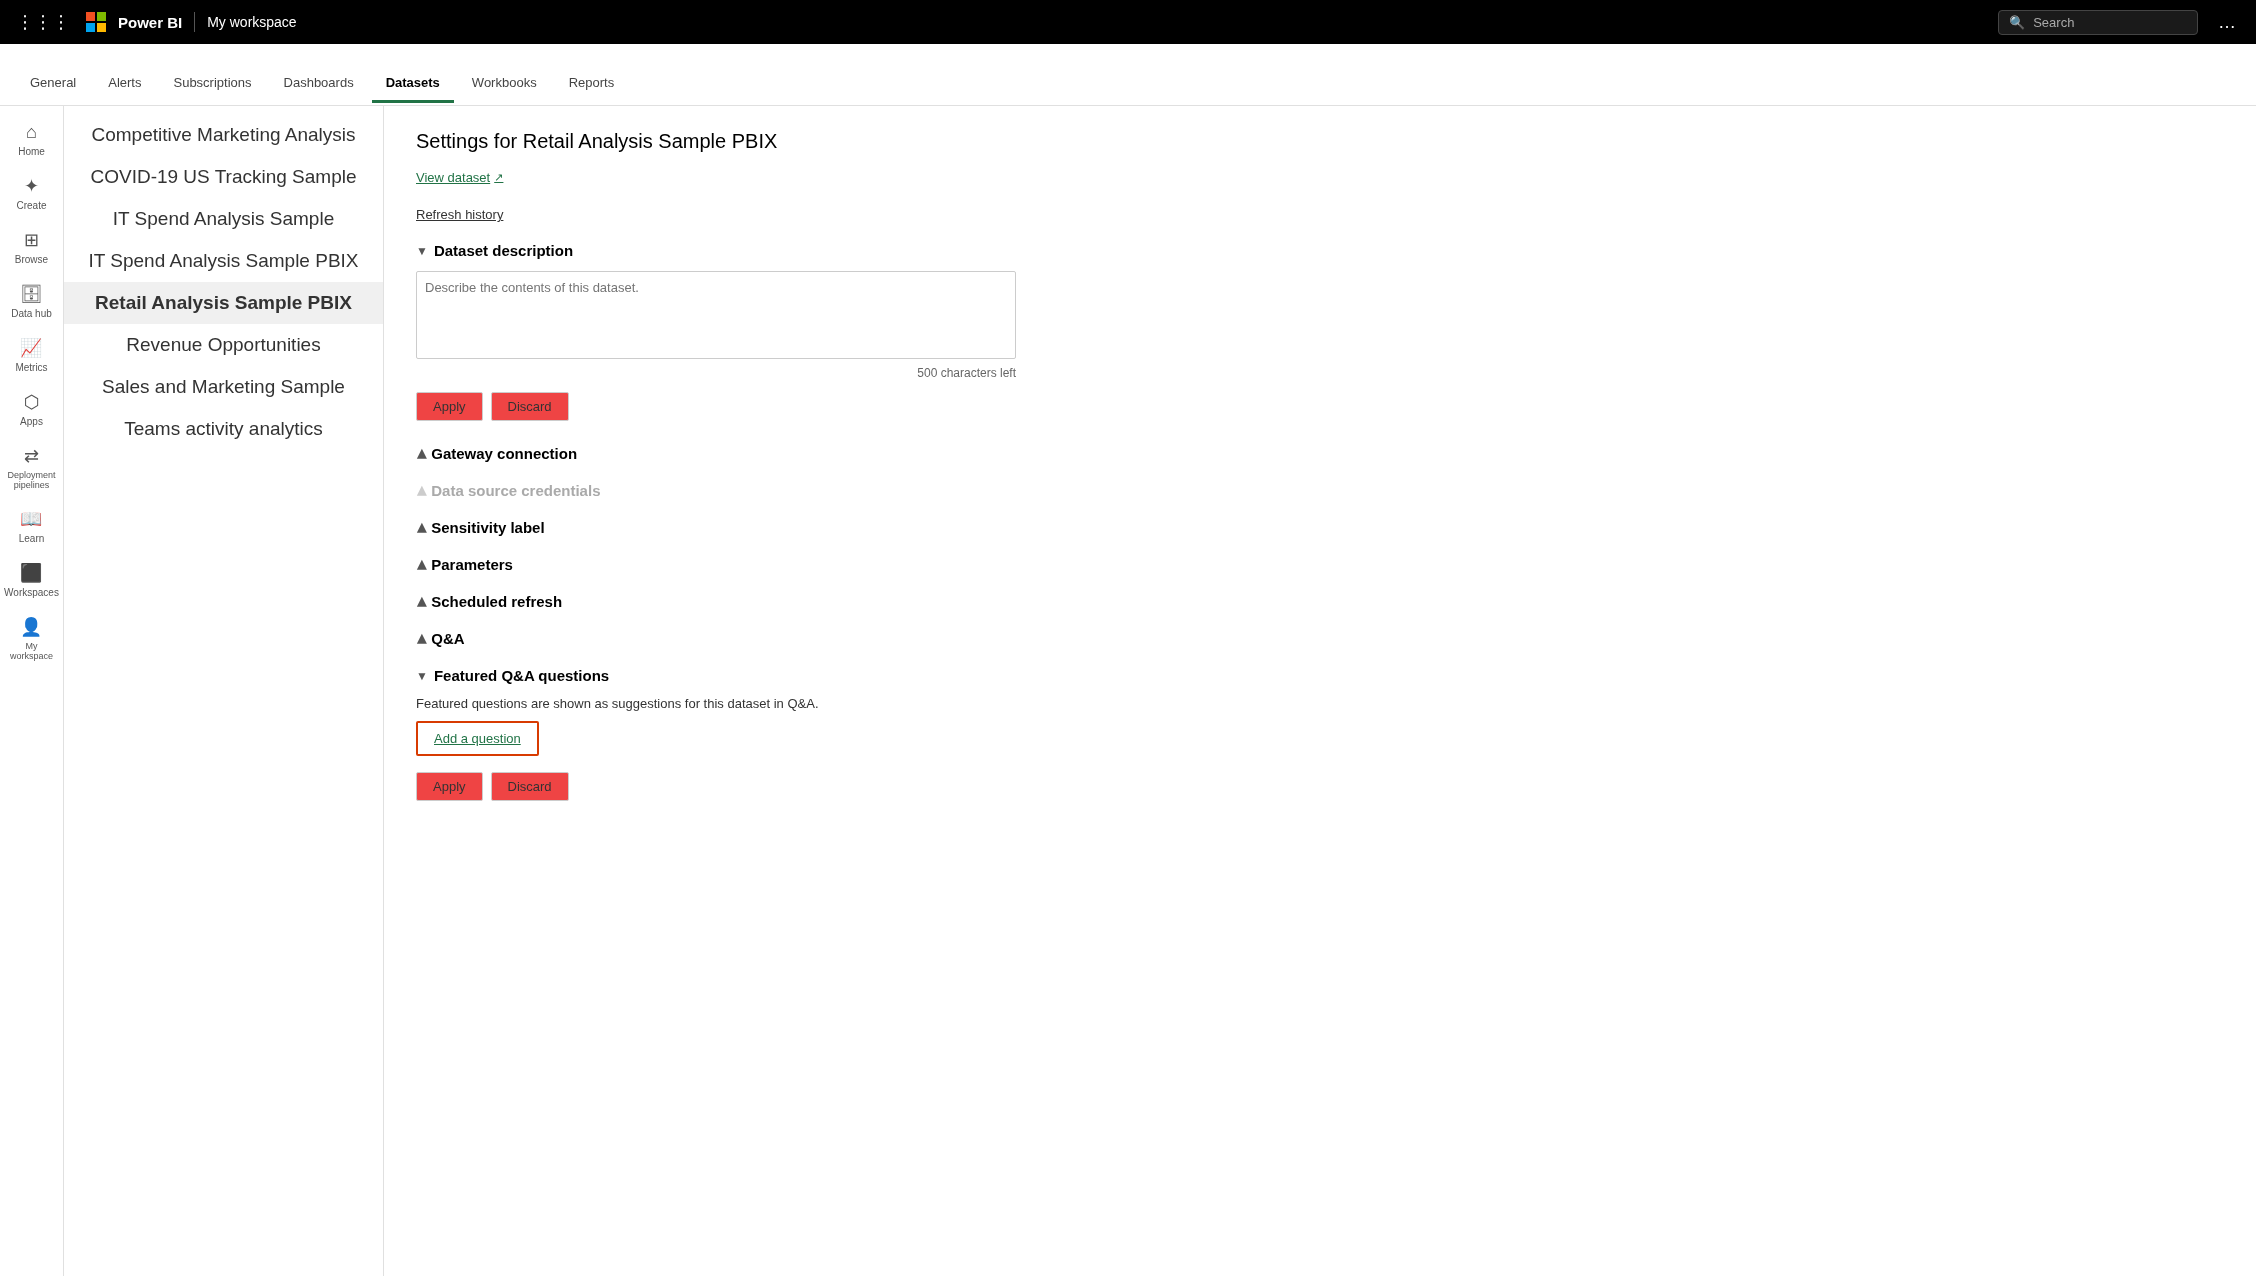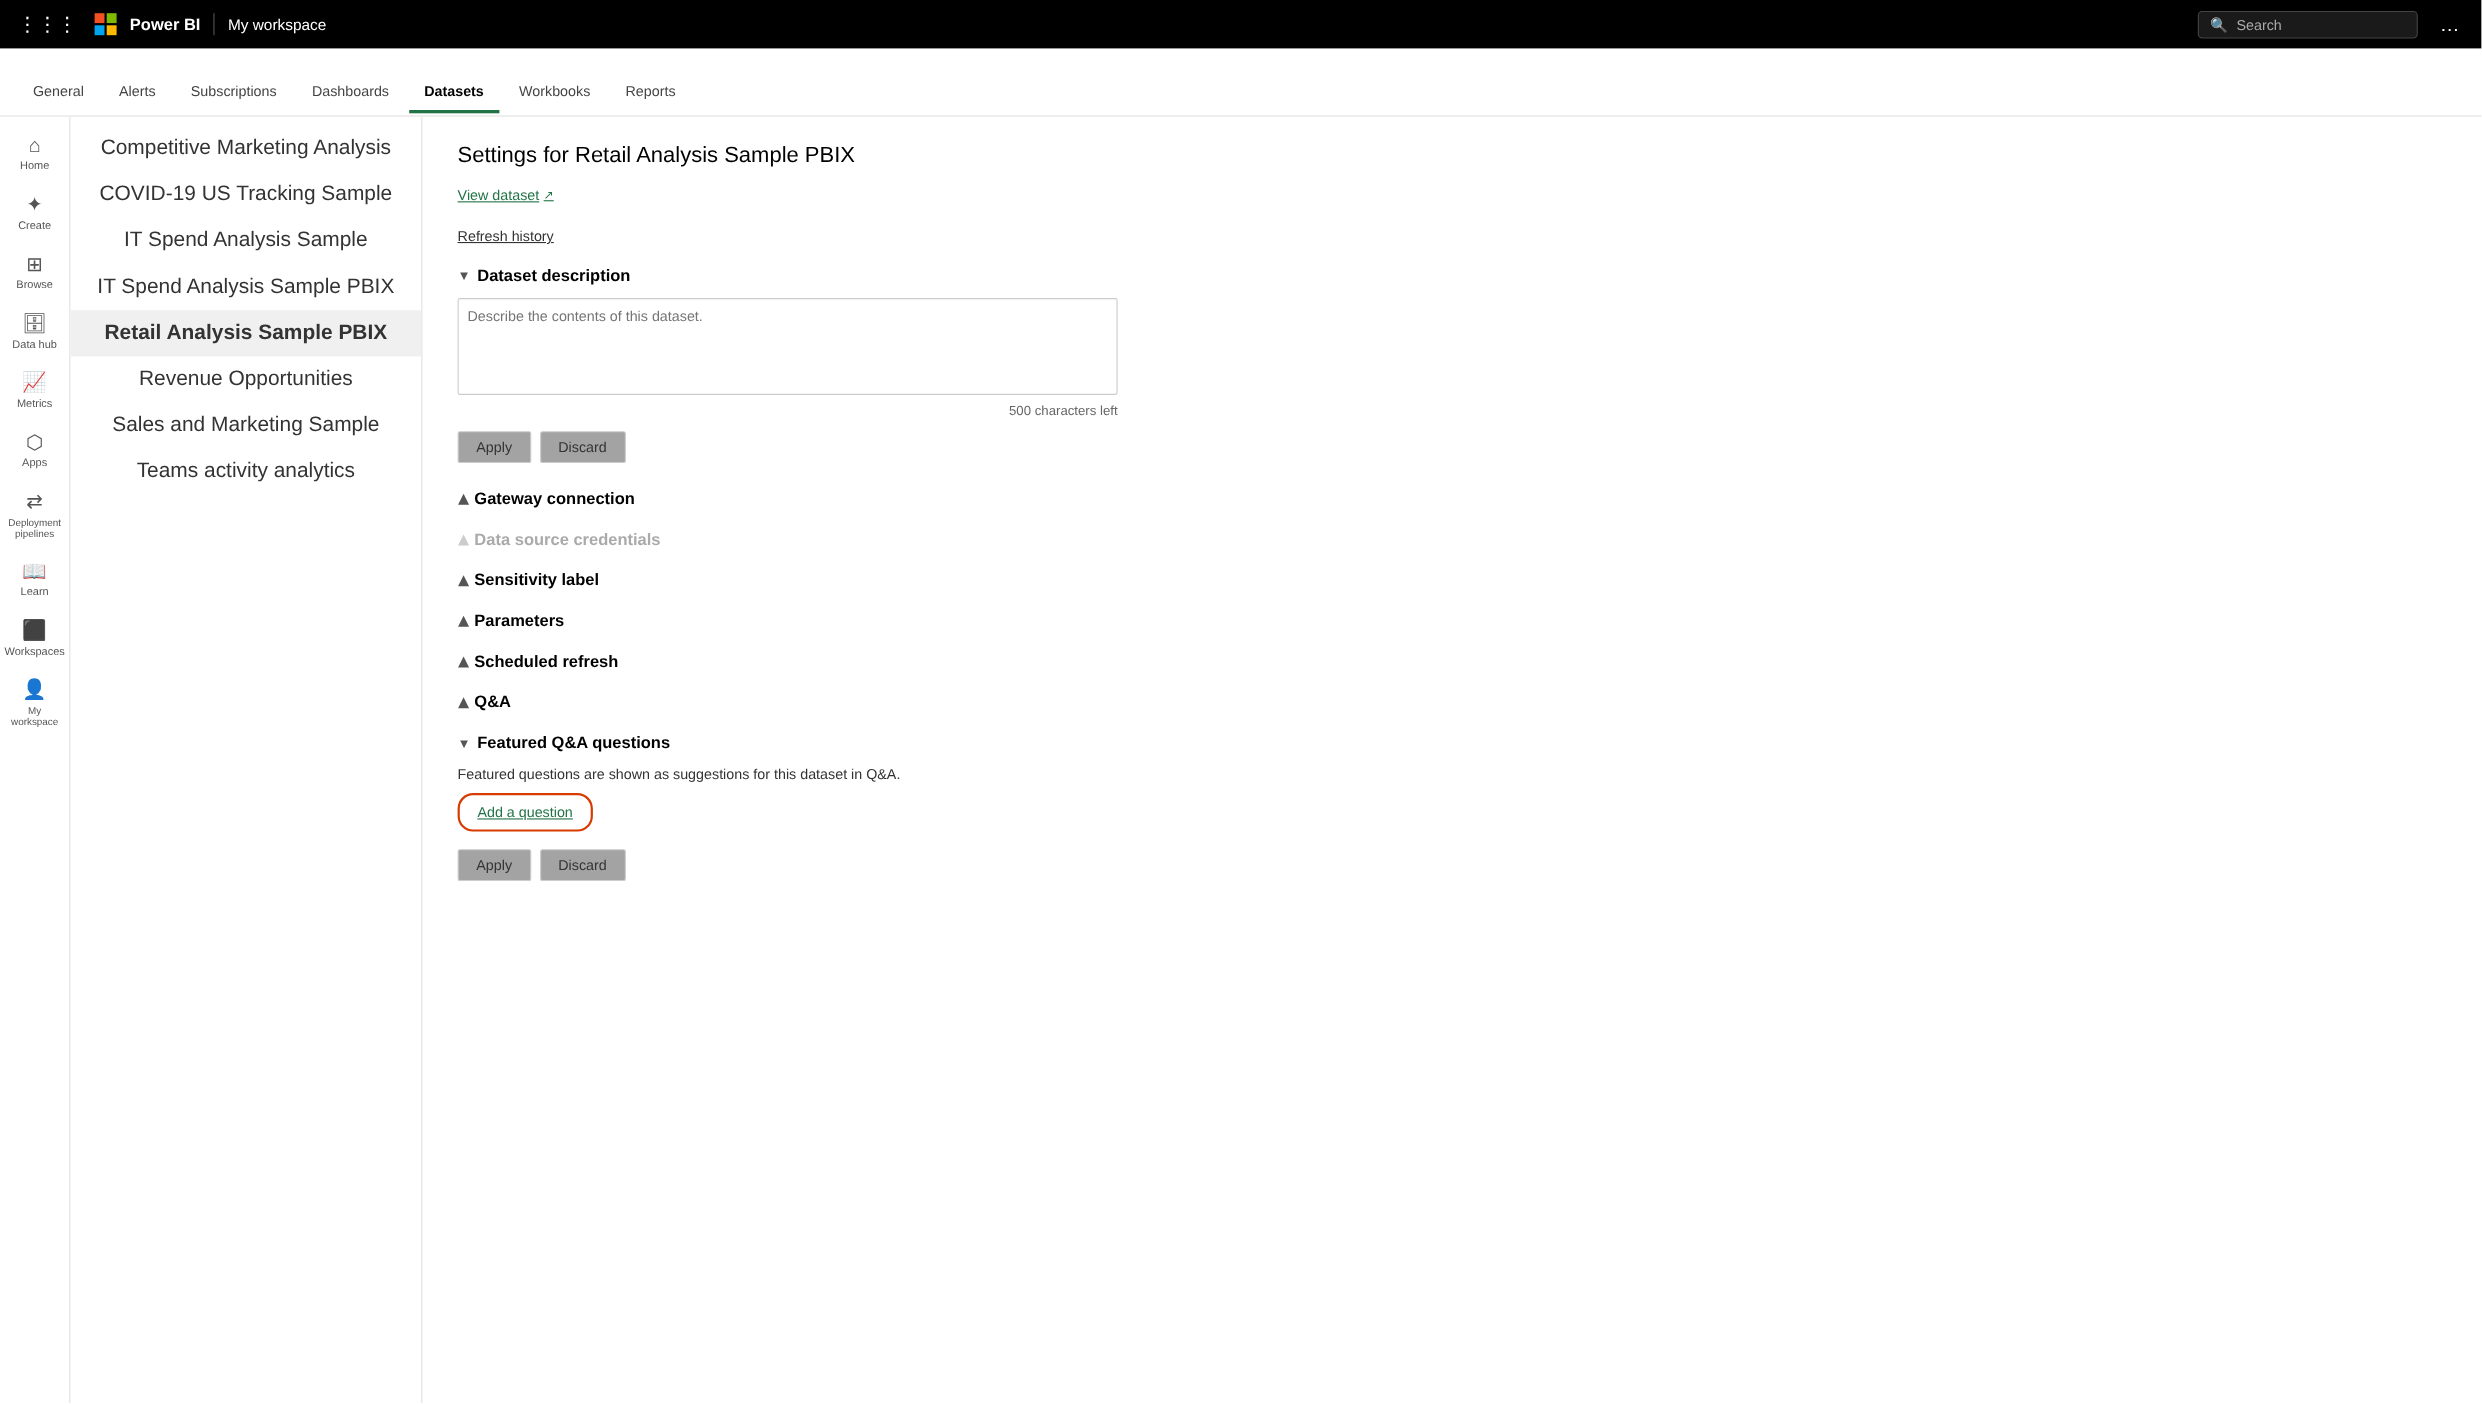--- a/index.html
+++ b/index.html
@@ -91,29 +91,29 @@
       width: 100%; max-width: 600px; height: 88px; border: 1px solid #ccc;
       border-radius: 2px; padding: 8px; font-size: 13px; color: #999; resize: none;
       font-family: 'Segoe UI', sans-serif;
     }
 
     .char-count { text-align: right; font-size: 12px; color: #666; max-width: 600px; margin-top: 4px; }
 
     .btn-row { display: flex; gap: 8px; margin-top: 12px; }
     .btn {
       padding: 6px 16px; font-size: 13px; border: 1px solid #ccc;
-      background: #a3a3a3; cursor: pointer; border-radius: 2px; color: #333;
+      background: #ef4444; cursor: pointer; border-radius: 2px; color: #333;
     }
 
     .featured-desc { font-size: 13px; color: #333; margin-bottom: 10px; }
 
     .add-question-btn {
       display: inline-block; padding: 8px 16px; font-size: 13px;
       color: #217346; text-decoration: underline; cursor: pointer;
-      border: 2px solid #d83b01; border-radius: 14px; background: #fff;
+      border: 2px solid #d83b01; border-radius: 2px; background: #fff;
     }
 
     .refresh-link { font-size: 13px; color: #333; text-decoration: underline; cursor: pointer; margin-bottom: 8px; display: block; }
   </style>
 </head>
 <body>
 
 <div class="topbar">
   <div class="topbar-waffle">
     <span>⋮⋮⋮</span>

